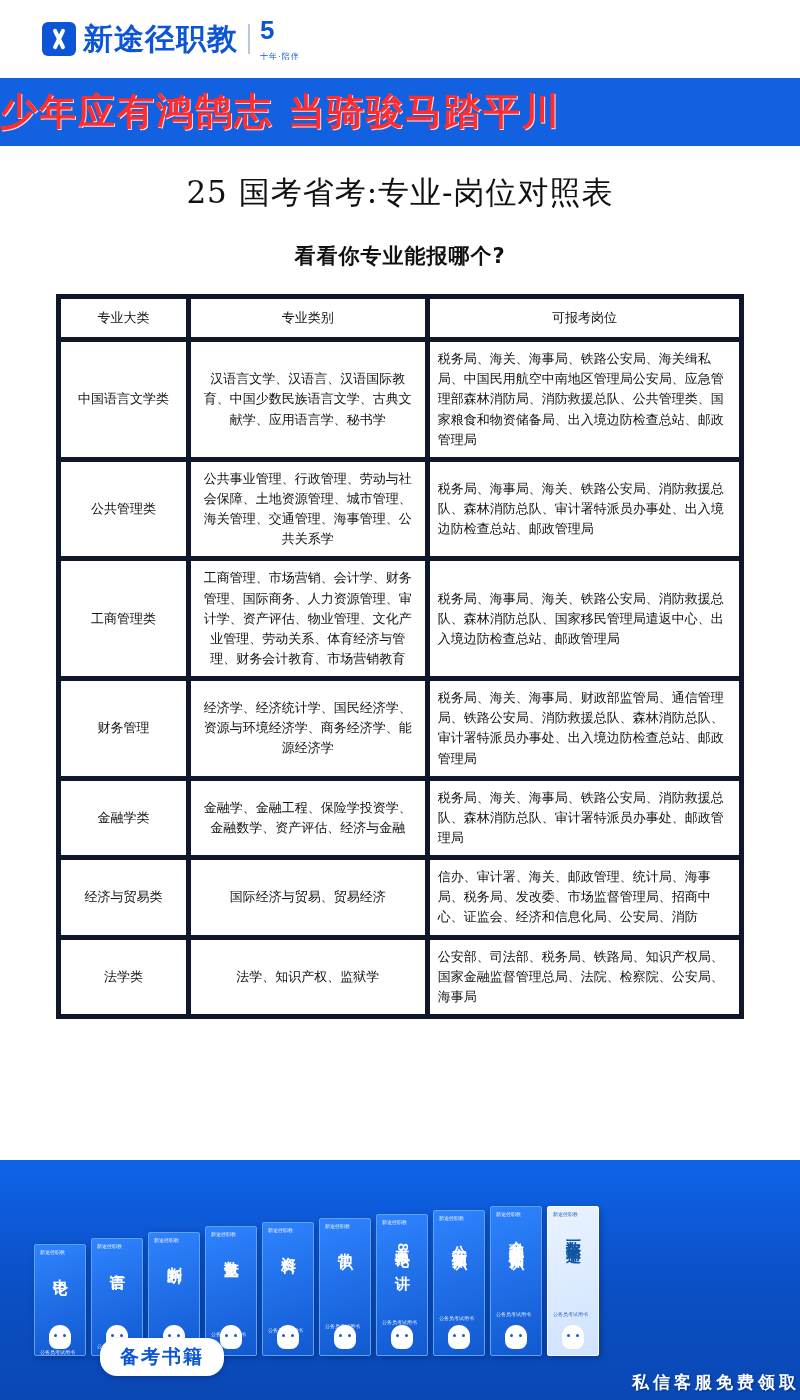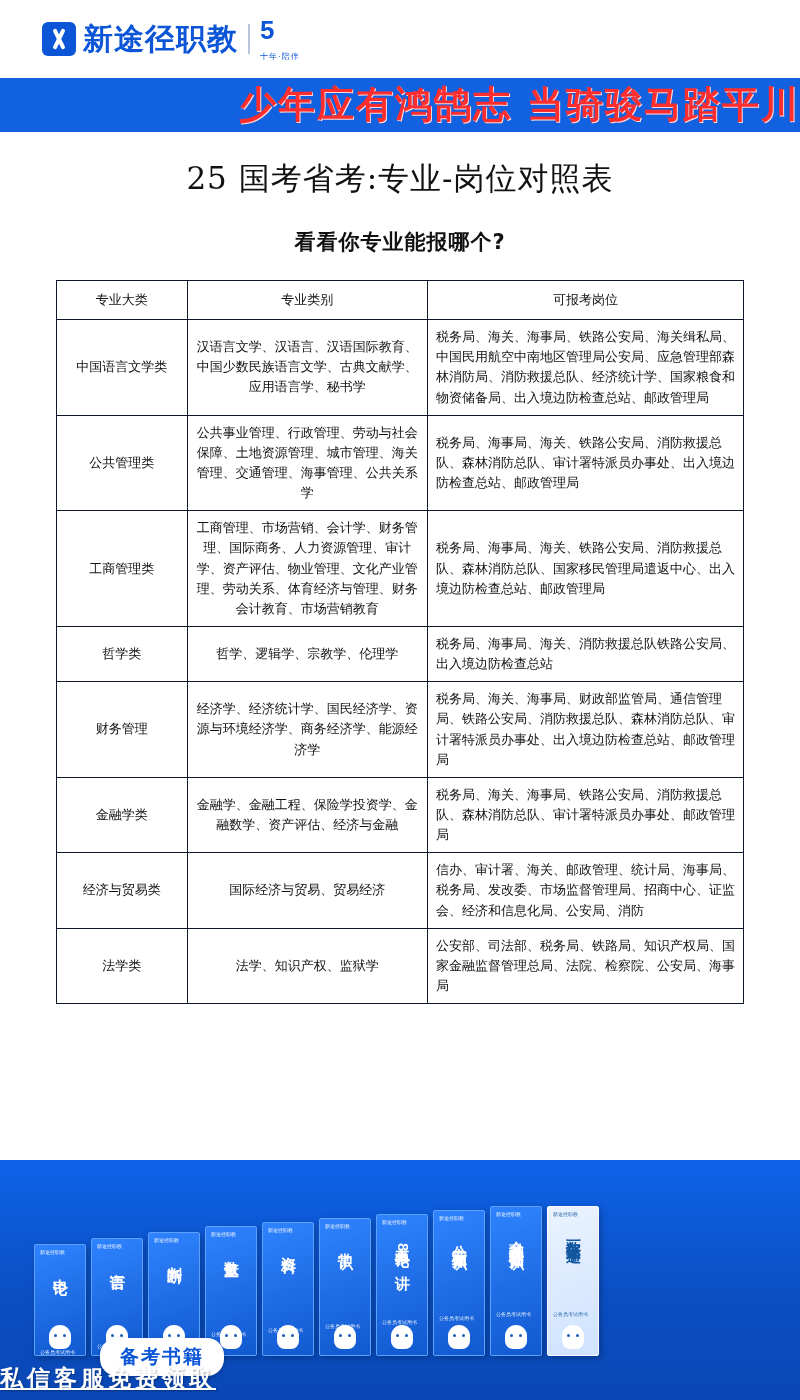--- a/index.html
+++ b/index.html
@@ -70,24 +70,24 @@
     display: block;
     font-size: 8px;
     font-weight: normal;
     letter-spacing: 1px;
     margin-top: 10px;
   }
 
   
   .slogan {
     background: #1161e0;
-    height: 54px;
+    height: 68px;
     display: flex;
     align-items: center;
-    justify-content: flex-end;
+    justify-content: flex-start;
   }
   .slogan-text {
     color: #ff2d2d;
     font-size: 37px;
     font-weight: bold;
     letter-spacing: 2px;
     font-family: "DejaVu Sans", sans-serif;
     text-shadow: 1px 1px 0 #ffd9d9;
     white-space: nowrap;
   }
@@ -120,21 +120,21 @@
   table.match-table {
     width: 100%;
     border-collapse: collapse;
     table-layout: fixed;
     font-size: 13px;
     color: #111111;
     background: #ffffff;
   }
   table.match-table th,
   table.match-table td {
-    border: 1px solid #0f172a;
+    border: 5px solid #0f172a;
     padding: 7px 8px;
     line-height: 1.55;
     vertical-align: middle;
     word-break: break-all;
   }
   table.match-table th {
     text-align: center;
     font-weight: normal;
     font-size: 13px;
     padding: 9px 6px;
@@ -245,27 +245,26 @@
     font-weight: bold;
     border-radius: 17px;
     padding: 6px 20px;
     letter-spacing: 2px;
     box-shadow: 0 2px 5px rgba(0,0,0,.2);
   }
   .footer-cta {
     position: absolute;
     width: 100%;
     bottom: 6px;
-    text-align: left;
+    text-align: right;
     color: #ffffff;
-    font-size: 23px;
+    font-size: 17px;
     font-weight: bold;
     letter-spacing: 4px;
     text-shadow: 1px 1px 2px rgba(0,0,0,.3);
-    text-decoration: underline;
   }
 </style>
 </head>
 <body>
 
 <div class="brand-bar">
   <span class="logo-mark"></span>
   <span class="logo-text">新途径职教</span>
   <span class="logo-divider"></span>
   <span class="logo-ten">
@@ -294,38 +293,33 @@
       <tr>
         <th>专业大类</th>
         <th>专业类别</th>
         <th>可报考岗位</th>
       </tr>
     </thead>
     <tbody>
       <tr>
         <td class="major-group">中国语言文学类</td>
         <td class="major-list">汉语言文学、汉语言、汉语国际教育、中国少数民族语言文学、古典文献学、应用语言学、秘书学</td>
-        <td class="post-list">税务局、海关、海事局、铁路公安局、海关缉私局、中国民用航空中南地区管理局公安局、应急管理部森林消防局、消防救援总队、经济统计学、国家粮食和物资储备局、出入境边防检查总站、邮政管理局</td>
+        <td class="post-list">税务局、海关、海事局、铁路公安局、海关缉私局、中国民用航空中南地区管理局公安局、应急管理部森林消防局、消防救援总队、公共管理类、国家粮食和物资储备局、出入境边防检查总站、邮政管理局</td>
       </tr>
       <tr>
         <td class="major-group">公共管理类</td>
         <td class="major-list">公共事业管理、行政管理、劳动与社会保障、土地资源管理、城市管理、海关管理、交通管理、海事管理、公共关系学</td>
         <td class="post-list">税务局、海事局、海关、铁路公安局、消防救援总队、森林消防总队、审计署特派员办事处、出入境边防检查总站、邮政管理局</td>
       </tr>
       <tr>
         <td class="major-group">工商管理类</td>
         <td class="major-list">工商管理、市场营销、会计学、财务管理、国际商务、人力资源管理、审计学、资产评估、物业管理、文化产业管理、劳动关系、体育经济与管理、财务会计教育、市场营销教育</td>
         <td class="post-list">税务局、海事局、海关、铁路公安局、消防救援总队、森林消防总队、国家移民管理局遣返中心、出入境边防检查总站、邮政管理局</td>
       </tr>
       <tr>
-        <td class="major-group">哲学类</td>
-        <td class="major-list">哲学、逻辑学、宗教学、伦理学</td>
-        <td class="post-list">税务局、海事局、海关、消防救援总队铁路公安局、出入境边防检查总站</td>
-      </tr>
-      <tr>
         <td class="major-group">财务管理</td>
         <td class="major-list">经济学、经济统计学、国民经济学、资源与环境经济学、商务经济学、能源经济学</td>
         <td class="post-list">税务局、海关、海事局、财政部监管局、通信管理局、铁路公安局、消防救援总队、森林消防总队、审计署特派员办事处、出入境边防检查总站、邮政管理局</td>
       </tr>
       <tr>
         <td class="major-group">金融学类</td>
         <td class="major-list">金融学、金融工程、保险学投资学、金融数学、资产评估、经济与金融</td>
         <td class="post-list">税务局、海关、海事局、铁路公安局、消防救援总队、森林消防总队、审计署特派员办事处、邮政管理局</td>
       </tr>
       <tr>

